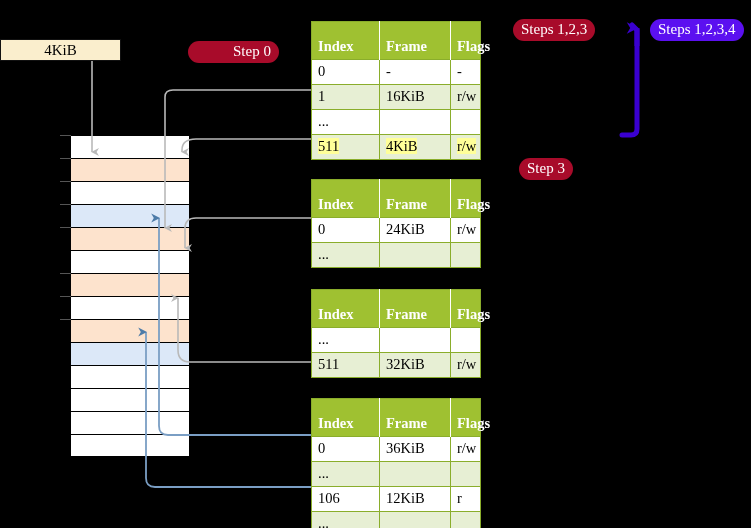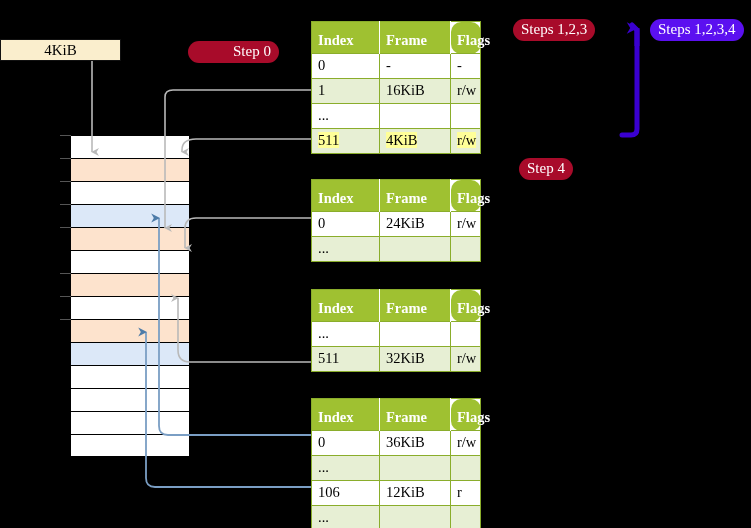--- a/index.html
+++ b/index.html
@@ -59,25 +59,25 @@
     font-family:"Liberation Serif", serif;
     font-size:14.5px;
     color:#000;
     table-layout:fixed;
   }
   .ptable th{
     background:#9fc131;
     color:#ffffff;
     font-weight:bold;
     text-align:left;
-    padding:10px 6px 4px 6px;
+    padding:16px 6px 4px 6px;
     border-right:1px solid #ffffff;
     font-size:14.5px;
   }
-  .ptable th:last-child{border-right:none;border-radius:10px;}
+  .ptable th:last-child{border-right:none;}
   .ptable td{
     padding:3px 6px 4px 6px;
     border-right:1px solid #8aad2b;
     border-top:1px solid #8aad2b;
     height:17px;
     overflow:hidden;
     white-space:nowrap;
   }
   .ptable td:last-child{border-right:none;}
   .ptable tr.alt td{background:#e7efd4;}
@@ -93,21 +93,21 @@
 
   <div class="kib-box" style="left:0px;top:39px;width:121px;height:22px;">
     <span>4KiB</span>
   </div>
 
   <div class="badge badge-red" style="left:188px;top:41px;padding-left:45px;">
     <span>Step 0</span>
   </div>
 
   <div class="badge badge-red" style="left:519px;top:158px;">
-    <span>Step 4</span>
+    <span>Step 3</span>
   </div>
 
   <div class="badge badge-red" style="left:513px;top:19px;">
     <span>Steps 1,2,3</span>
   </div>
 
   <div class="badge badge-blue" style="left:650px;top:19px;">
     <span>Steps 1,2,3,4</span>
   </div>
 

